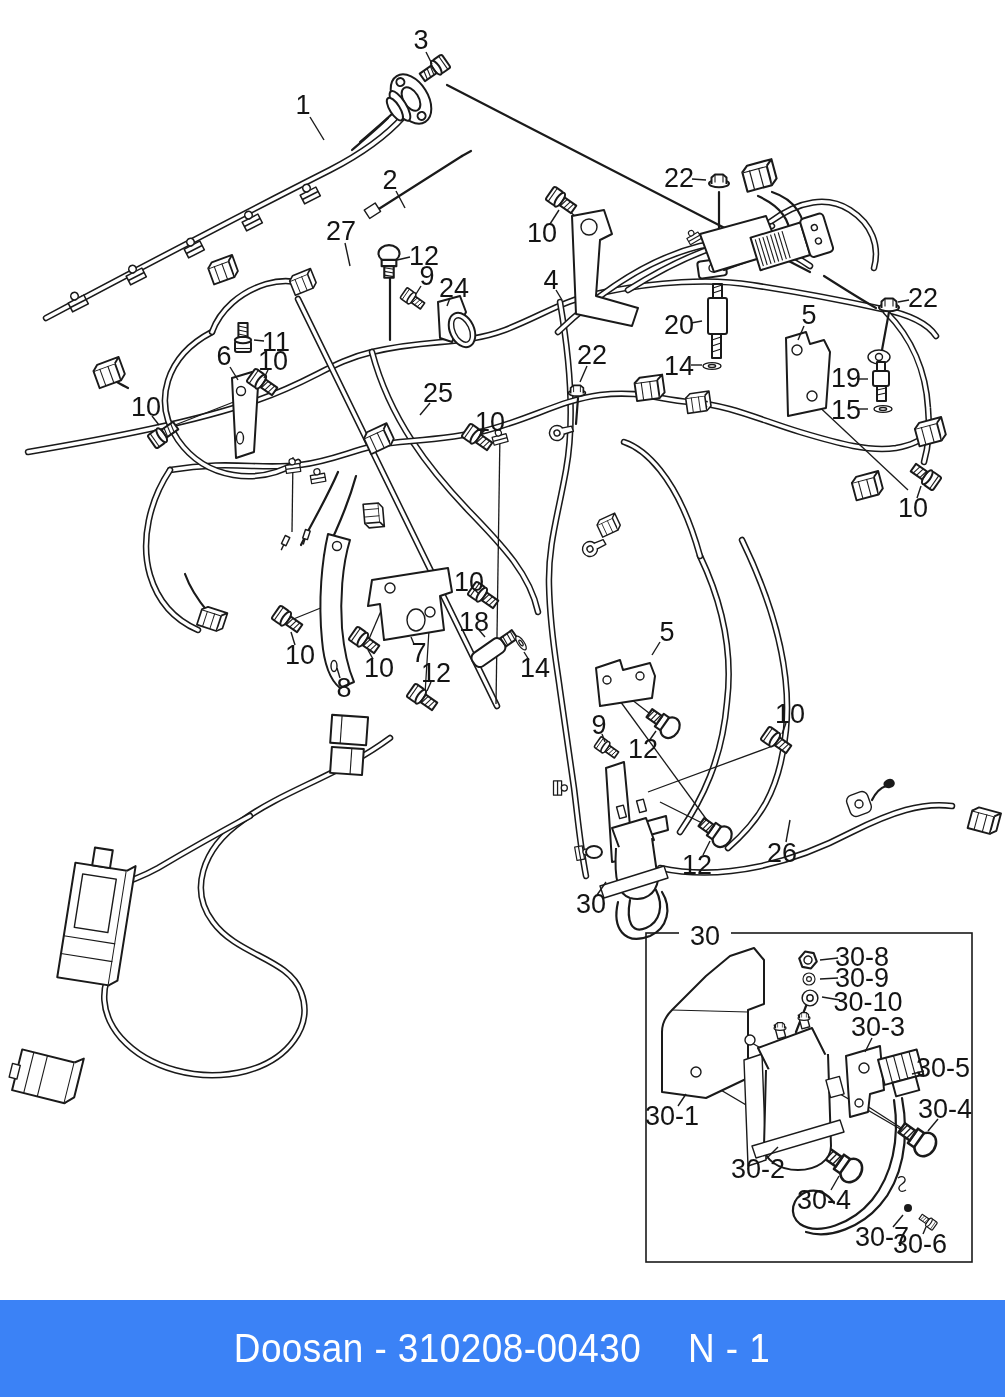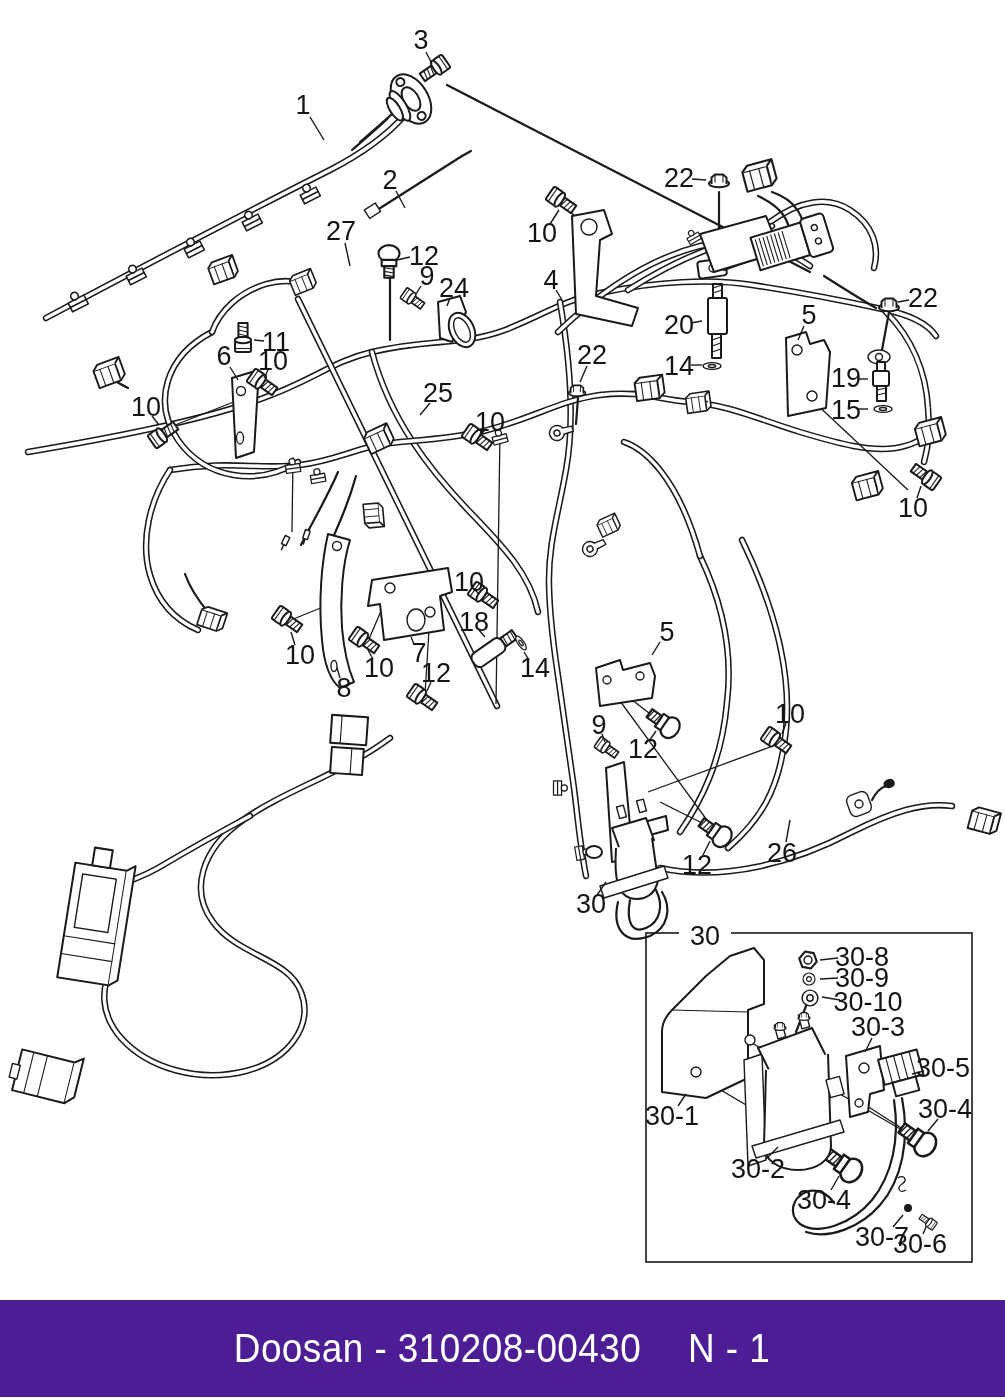--- a/index.html
+++ b/index.html
@@ -526,18 +526,18 @@
       <text x="758" y="1169" class="callout">30-2</text>
       <line x1="831" y1="1190" x2="839" y2="1176" class="leader"></line>
       <text x="824" y="1200" class="callout">30-4</text>
       <line x1="893" y1="1227" x2="903" y2="1215" class="leader"></line>
       <text x="882" y="1237" class="callout">30-7</text>
       <line x1="923" y1="1234" x2="926" y2="1227" class="leader"></line>
       <text x="920" y="1244" class="callout">30-6</text>
     </g>
 </svg>
 
-<div class="footer" style="background: #4c1d95; color: rgb(255, 255, 255);">
+<div class="footer" style="background: #3b82f6; color: rgb(255, 255, 255);">
   <div class="footer-text">
     <span>Doosan - 310208-00430</span>
     <span>N - 1</span>
   </div>
 </div>
 
 </body></html>

